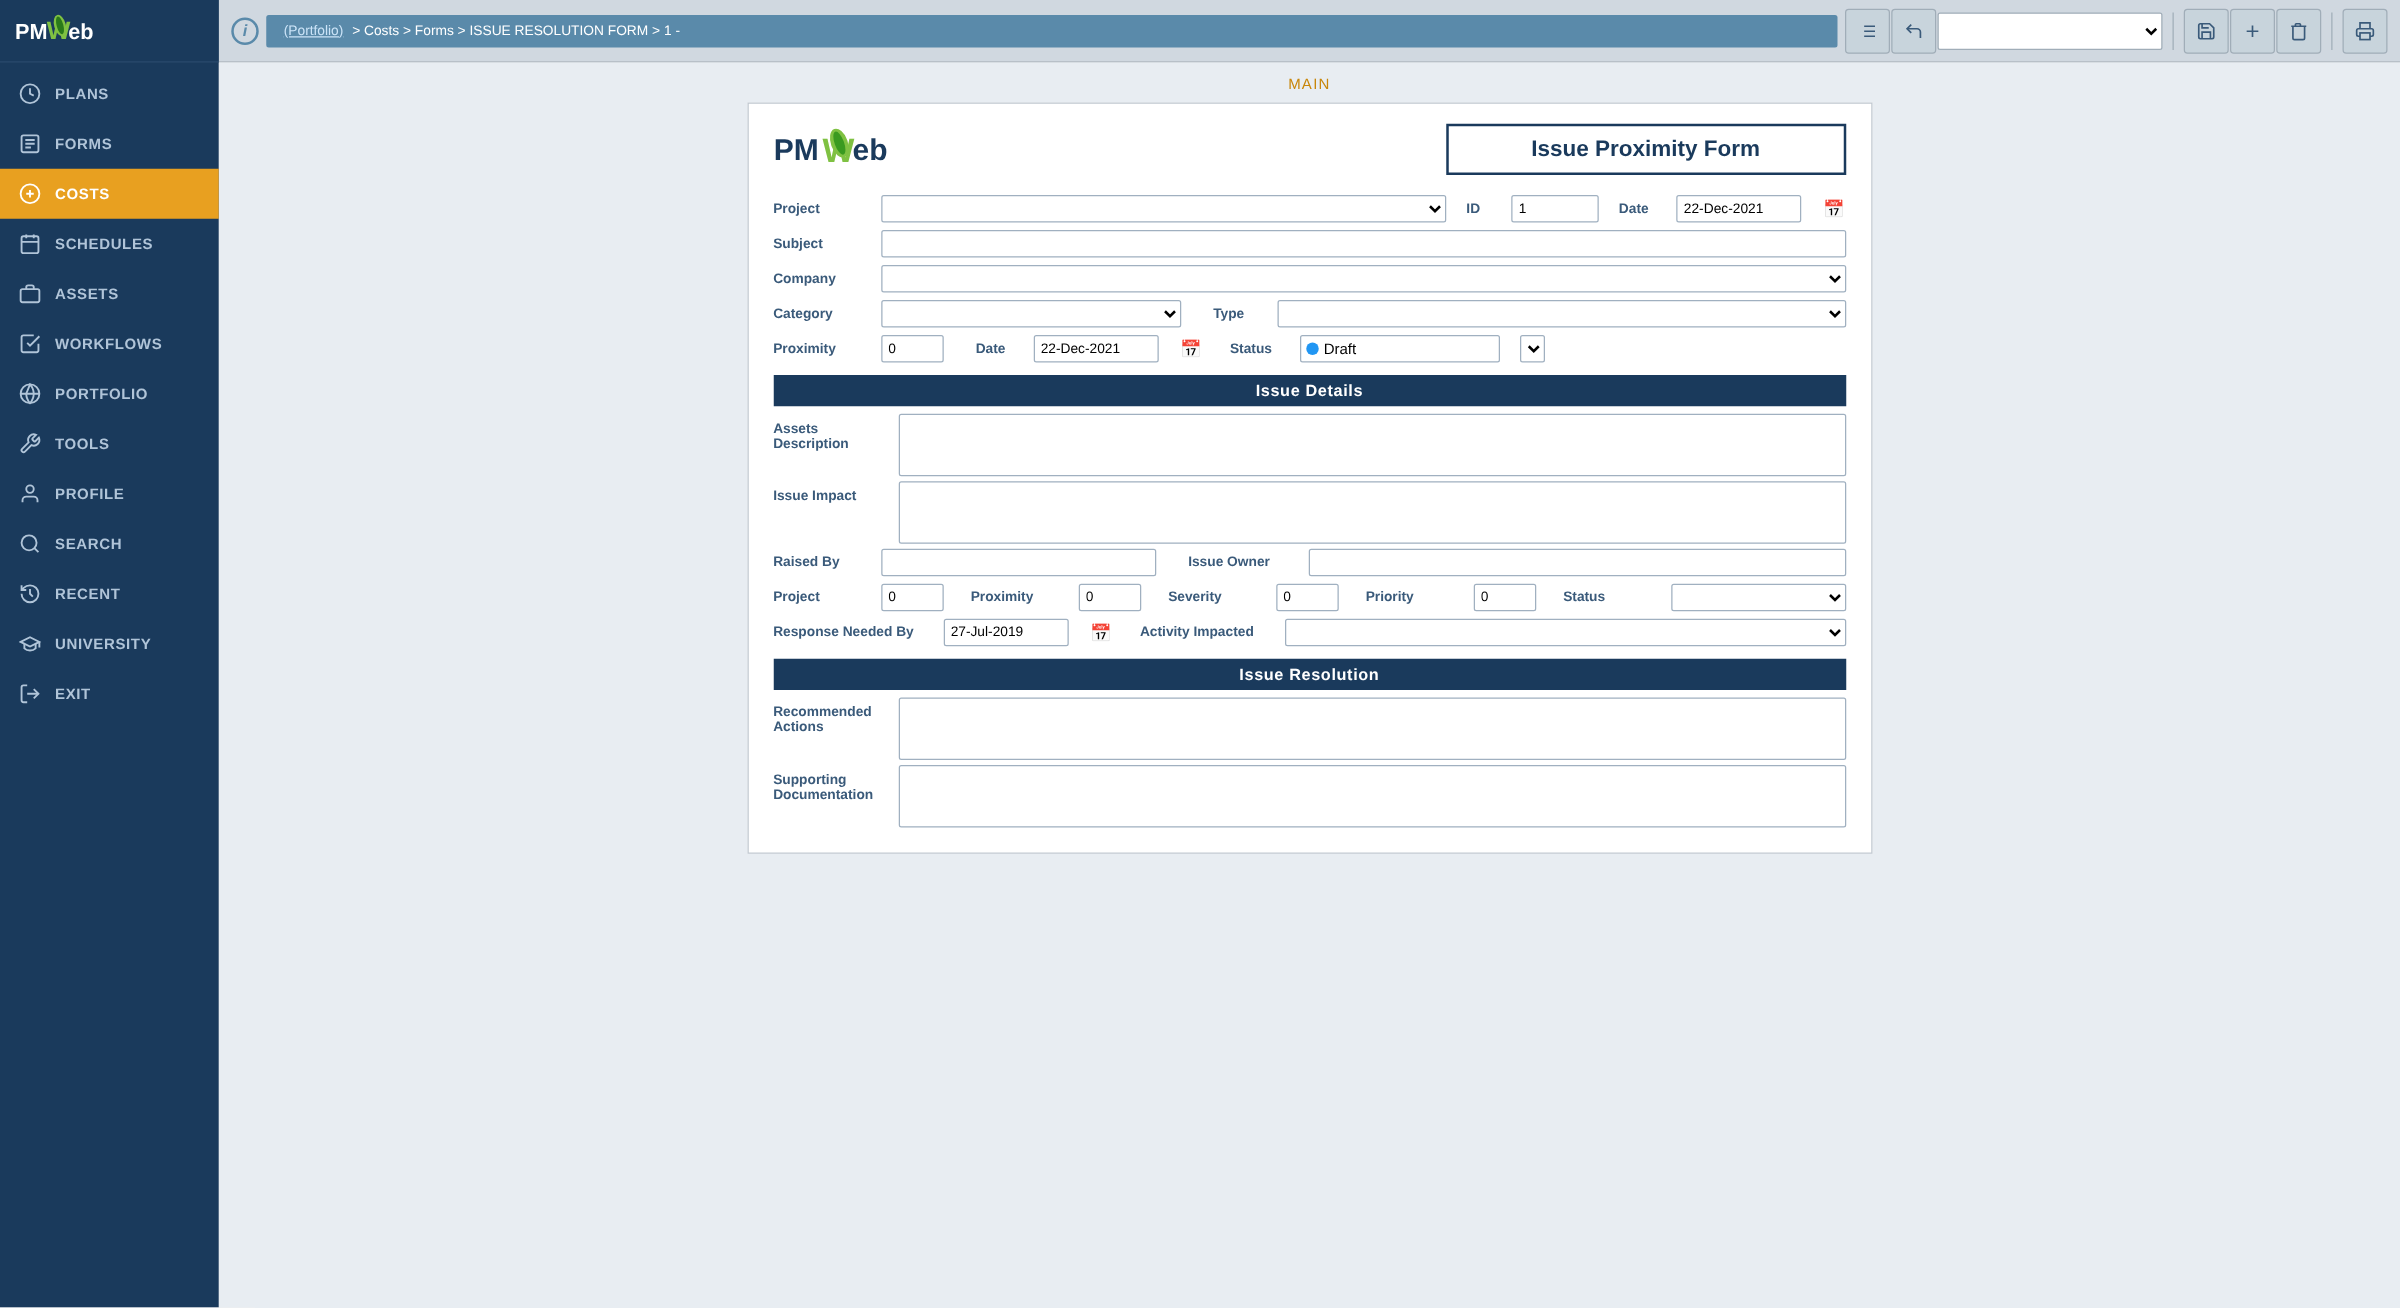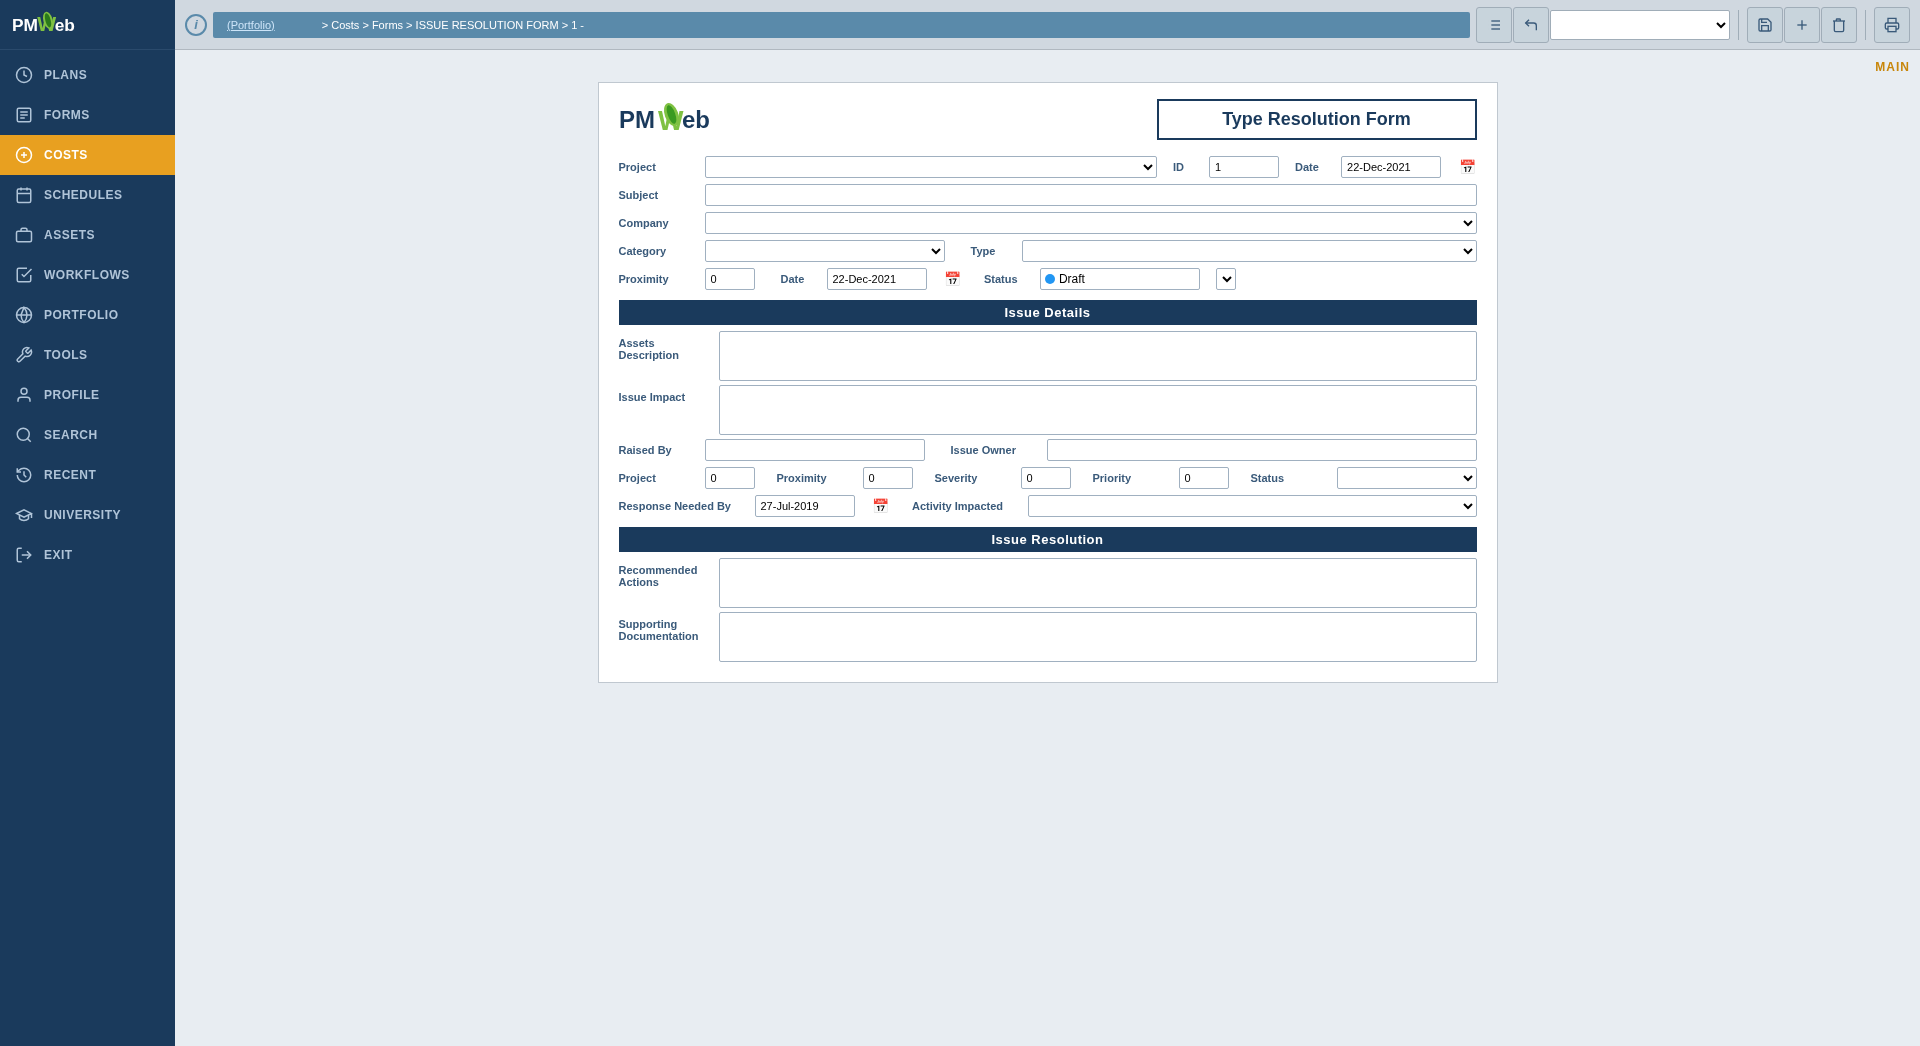--- a/index.html
+++ b/index.html
@@ -63,21 +63,21 @@
       display: flex;
       align-items: center;
       padding: 0 14px;
       color: white;
       font-size: 11px;
       gap: 4px;
       flex: 1;
       border-radius: 2px;
     }
     .breadcrumb-area a { color: #cce4f8; text-decoration: underline; cursor: pointer; }
-    .breadcrumb-area span { color: white; margin-left: 40px; }
+    .breadcrumb-area span { color: white; }
     .info-icon {
       width: 22px; height: 22px;
       border-radius: 50%;
       border: 2px solid #5a8aaa;
       display: flex; align-items: center; justify-content: center;
       color: #5a8aaa; font-style: italic; font-weight: bold; font-size: 13px;
       cursor: pointer;
       flex-shrink: 0;
     }
     .toolbar-btn {
@@ -103,24 +103,24 @@
     }
 
     
     .content-area {
       flex: 1;
       overflow-y: auto;
       background: #e8edf2;
       padding: 10px;
     }
     .tab-bar {
-      text-align: right;
+      text-align: center;
       color: #c8860a;
       font-size: 12px;
-      font-weight: bold;
+      font-weight: normal;
       margin-bottom: 8px;
       letter-spacing: 1px;
     }
 
     
     .form-panel {
       background: white;
       border: 1px solid #c0c8d0;
       padding: 16px 20px;
       max-width: 900px;
@@ -474,21 +474,21 @@
       <div class="form-header">
         <div>
           <svg width="150" height="40" viewBox="0 0 200 40">
             <text x="0" y="32" font-family="Arial" font-weight="bold" font-size="32" fill="#1a3a5c">PM</text>
             <text x="52" y="34" font-family="Arial" font-weight="bold" font-size="36" fill="#7fc142">W</text>
             <text x="84" y="32" font-family="Arial" font-weight="bold" font-size="32" fill="#1a3a5c">eb</text>
             <ellipse cx="70" cy="14" rx="9" ry="16" fill="#7fc142" transform="rotate(-20 70 14)"></ellipse>
             <ellipse cx="70" cy="14" rx="5" ry="13" fill="#3a9a20" transform="rotate(-20 70 14)"></ellipse>
           </svg>
         </div>
-        <div class="form-title-box">Type Resolution Form</div>
+        <div class="form-title-box">Issue Proximity Form</div>
       </div>
 
       <div class="form-row">
         <label class="field-label">Project</label>
         <select class="field-select wide"></select>
         <label class="field-label" style="min-width:20px;">ID</label>
         <input type="text" class="field-input" style="width: 70px;" value="1">
         <label class="field-label" style="min-width:30px;">Date</label>
         <input type="text" class="field-input field-date" value="22-Dec-2021" style="">
         <span class="calendar-icon">📅</span>

